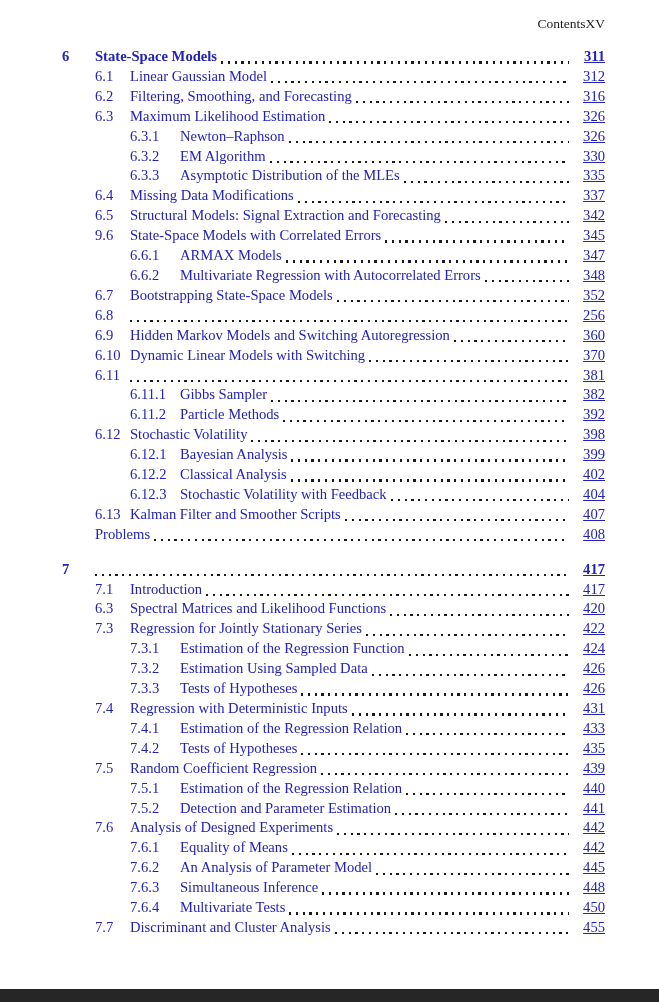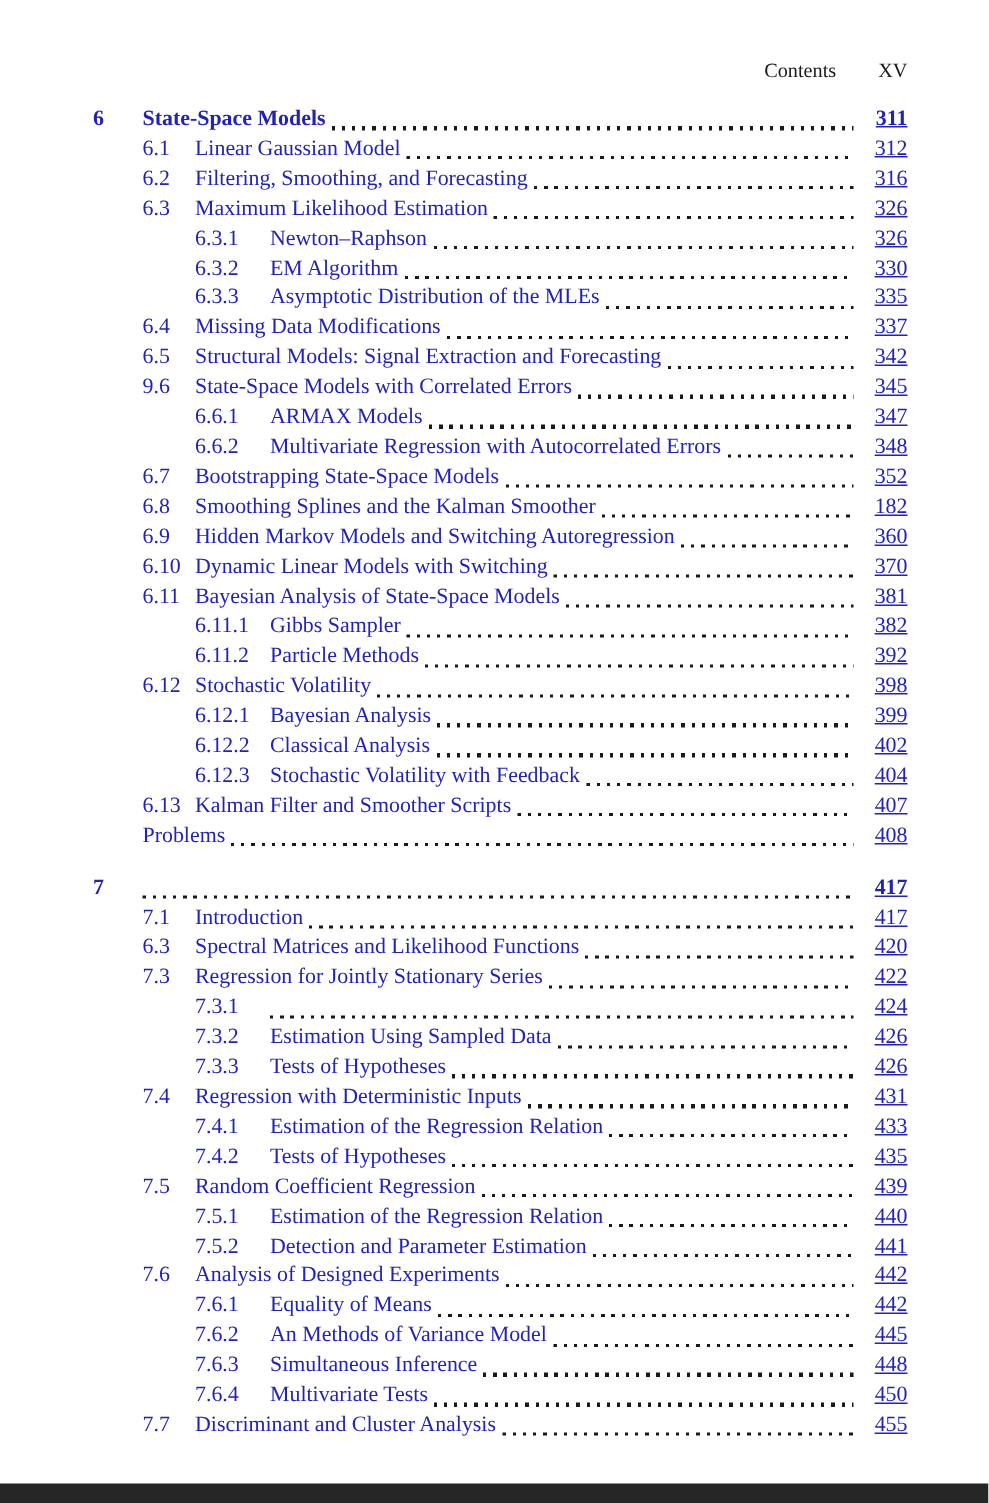--- a/index.html
+++ b/index.html
@@ -11,26 +11,24 @@
     font-family: "Liberation Serif", "DejaVu Serif", serif;
     position: relative;
     overflow: hidden;
   }
   .sheet { padding: 16px 54px 0 62px; }
 
   .running-head {
     display: flex;
     justify-content: flex-end;
     align-items: flex-end;
-    gap: 28px;
     color: var(--ink, #1a1a1a);
     font-size: 13.5px;
     line-height: 16px;
     margin-bottom: 10px;
-    margin-top: 23px;
   }
 
   .toc { font-size: 14.6px; color: var(--blue, #2222b8); }
 
   .row {
     display: flex;
     align-items: baseline;
     line-height: 19.9px;
     white-space: nowrap;
   }
@@ -152,39 +150,37 @@
         <span class="page-num">348</span>
       </div>
       <div class="row lvl1">
         <span class="num">6.7</span>
         <span class="title">Bootstrapping State-Space Models</span>
         <span class="leader"></span>
         <span class="page-num">352</span>
       </div>
       <div class="row lvl1">
         <span class="num">6.8</span>
-        <span class="title">Smoothing Splines and the Kalman Smoother</span>
-        <span class="leader"></span>
-        <span class="page-num">182</span>
+        <span class="leader"></span>
+        <span class="page-num">256</span>
       </div>
       <div class="row lvl1">
         <span class="num">6.9</span>
         <span class="title">Hidden Markov Models and Switching Autoregression</span>
         <span class="leader"></span>
         <span class="page-num">360</span>
       </div>
       <div class="row lvl1">
         <span class="num">6.10</span>
         <span class="title">Dynamic Linear Models with Switching</span>
         <span class="leader"></span>
         <span class="page-num">370</span>
       </div>
       <div class="row lvl1">
         <span class="num">6.11</span>
-        <span class="title">Bayesian Analysis of State-Space Models</span>
         <span class="leader"></span>
         <span class="page-num">381</span>
       </div>
       <div class="row lvl2">
         <span class="num">6.11.1</span>
         <span class="title">Gibbs Sampler</span>
         <span class="leader"></span>
         <span class="page-num">382</span>
       </div>
       <div class="row lvl2">
@@ -246,20 +242,21 @@
         <span class="page-num">420</span>
       </div>
       <div class="row lvl1">
         <span class="num">7.3</span>
         <span class="title">Regression for Jointly Stationary Series</span>
         <span class="leader"></span>
         <span class="page-num">422</span>
       </div>
       <div class="row lvl2">
         <span class="num">7.3.1</span>
+        <span class="title">Estimation of the Regression Function</span>
         <span class="leader"></span>
         <span class="page-num">424</span>
       </div>
       <div class="row lvl2">
         <span class="num">7.3.2</span>
         <span class="title">Estimation Using Sampled Data</span>
         <span class="leader"></span>
         <span class="page-num">426</span>
       </div>
       <div class="row lvl2">
@@ -311,21 +308,21 @@
         <span class="page-num">442</span>
       </div>
       <div class="row lvl2">
         <span class="num">7.6.1</span>
         <span class="title">Equality of Means</span>
         <span class="leader"></span>
         <span class="page-num">442</span>
       </div>
       <div class="row lvl2">
         <span class="num">7.6.2</span>
-        <span class="title">An Methods of Variance Model</span>
+        <span class="title">An Analysis of Parameter Model</span>
         <span class="leader"></span>
         <span class="page-num">445</span>
       </div>
       <div class="row lvl2">
         <span class="num">7.6.3</span>
         <span class="title">Simultaneous Inference</span>
         <span class="leader"></span>
         <span class="page-num">448</span>
       </div>
       <div class="row lvl2">

